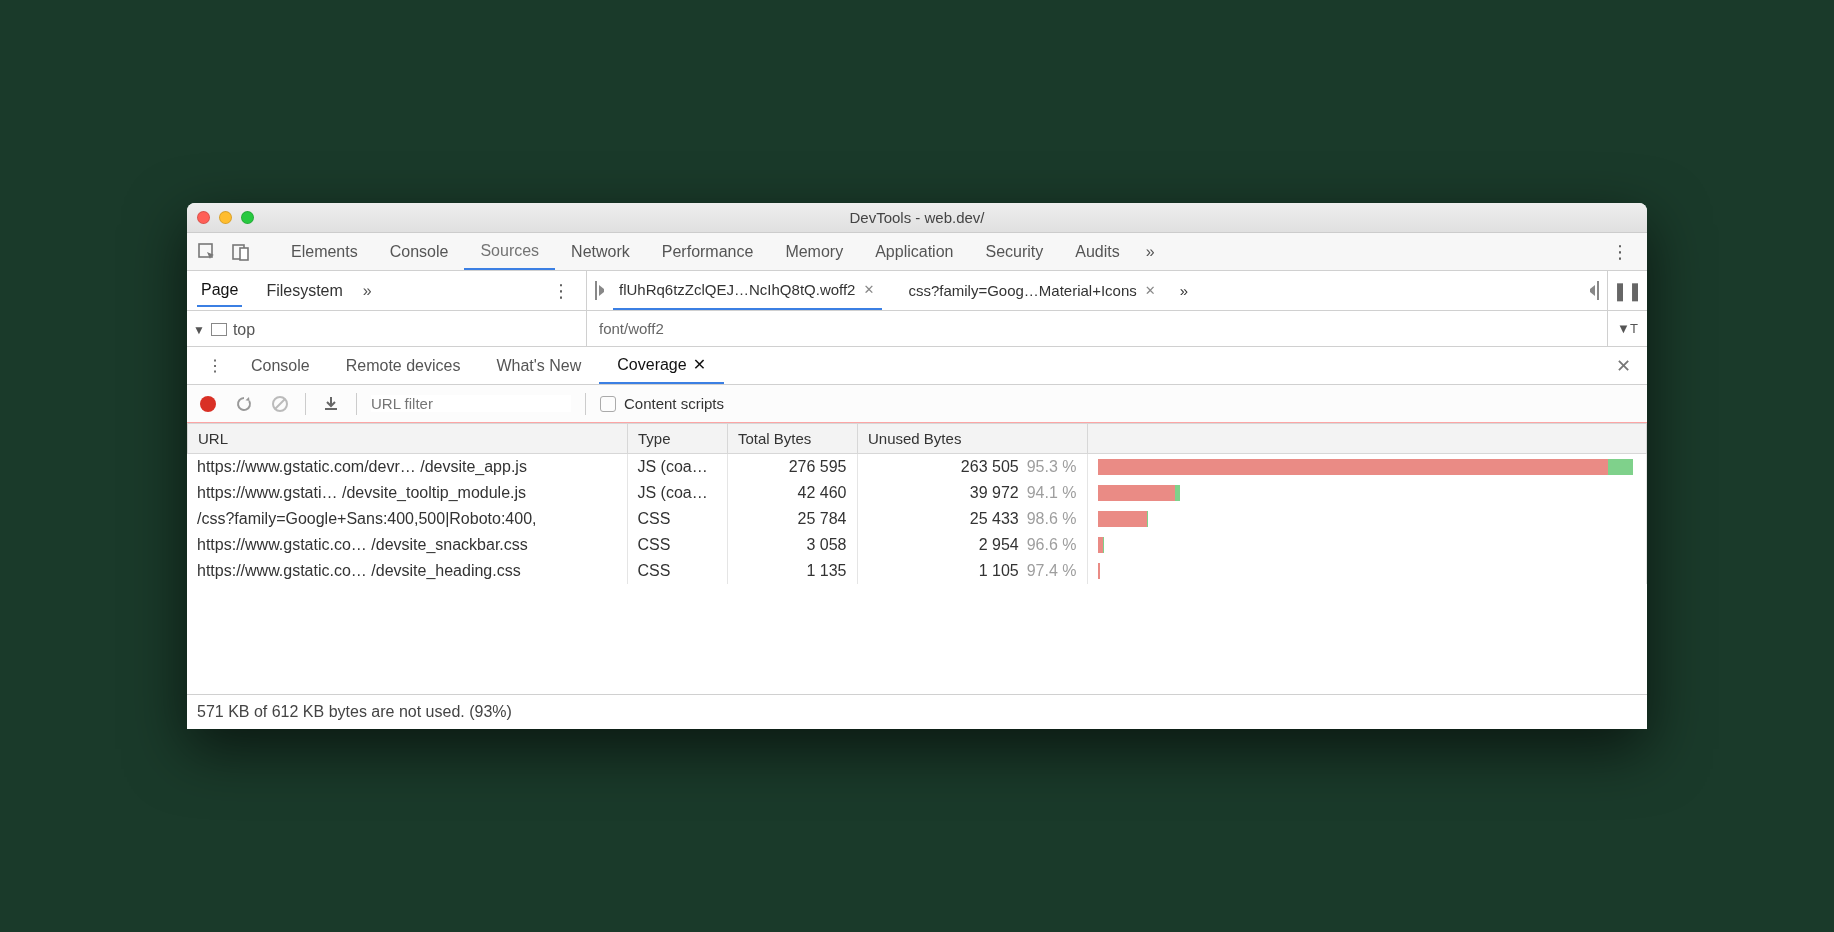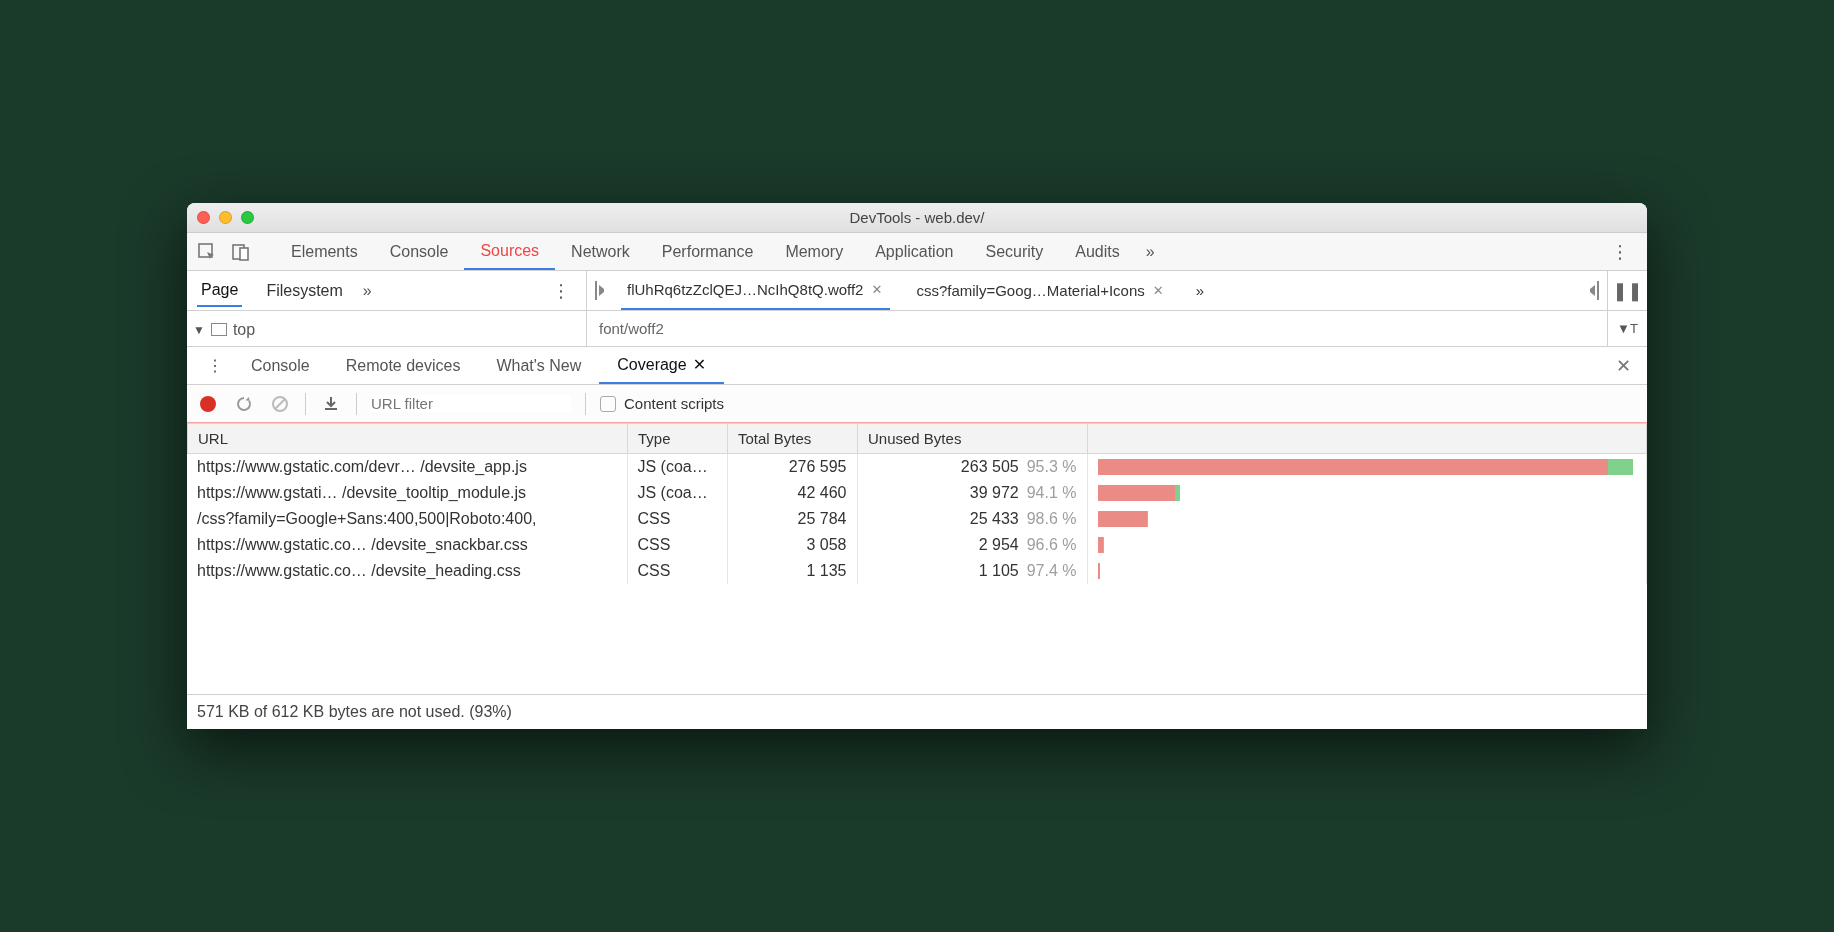--- a/index.html
+++ b/index.html
@@ -35,33 +35,33 @@
   .dot-yellow { background:#ffbd2e; }
   .dot-green { background:#28c940; }
   .title { position:absolute; left:0; right:0; text-align:center; color:#444; font-size:15px; pointer-events:none;}
   .tabbar {
     display:flex; align-items:center; border-bottom:1px solid #d0d0d0;
     height:38px; padding:0 10px; background:#f7f7f7;
     font-size:16px; color:#555;
   }
   .tabbar .ico { margin-right:14px; color:#666; display:flex; align-items:center; justify-content:center;}
   .tabbar .tab { padding:0 16px; height:100%; display:flex; align-items:center; cursor:default;}
-  .tabbar .tab.active { color:#ef4444; border-bottom:2px solid #3b7fe3;}
+  .tabbar .tab.active { color:#737373; border-bottom:2px solid #3b7fe3;}
   .tabbar .spacer { flex:1;}
   .tabbar .chev { padding:0 10px; color:#555;}
   .tabbar .kebab { padding:0 8px; color:#555; font-size:18px;}
   .row2 {
     display:flex; height:40px; border-bottom:1px solid #d0d0d0; background:#fff;
   }
   .row2 .left { width:400px; border-right:1px solid #d0d0d0; display:flex; align-items:center; padding:0 10px; gap:16px; font-size:16px;}
   .row2 .left .subtab { padding:6px 4px;}
   .row2 .left .subtab.active { color:#111; border-bottom:2px solid #3b7fe3;text-align:center;}
   .row2 .left .chev { color:#555;}
   .row2 .left .kebab { margin-left:auto; padding:0 6px; color:#555; font-size:18px;}
-  .row2 .mid { flex:1; display:flex; align-items:center; padding:0 8px; gap:24px;}
+  .row2 .mid { flex:1; display:flex; align-items:center; padding:0 8px; gap:16px;}
   .row2 .navico { width:18px; height:18px; border:1.6px solid #888; position:relative;}
   .row2 .navico::after{content:""; position:absolute; left:3px; top:3px; bottom:3px; border-left:5px solid #888; border-top:4px solid transparent; border-bottom:4px solid transparent;}
   .row2 .navico.right::after{left:auto; right:3px; border-left:none; border-right:5px solid #888;}
   .row2 .filetab { display:flex; align-items:center; gap:6px; padding:0 6px; height:100%;}
   .row2 .filetab.active { border-bottom:2px solid #3b7fe3;}
   .row2 .close-x { color:#888; font-size:13px; padding:0 2px;}
   .row2 .side { width:40px; border-left:1px solid #d0d0d0; display:flex; align-items:center; justify-content:center; color:#666; font-size:18px;}
   .row3 { display:flex; height:36px; border-bottom:1px solid #d0d0d0; background:#fff;}
   .row3 .left { width:400px; border-right:1px solid #d0d0d0; padding:2px 8px 0 6px; font-size:16px; color:#555; display:flex; align-items:center; gap:6px;}
   .row3 .left .tri { font-size:12px; color:#555;}

